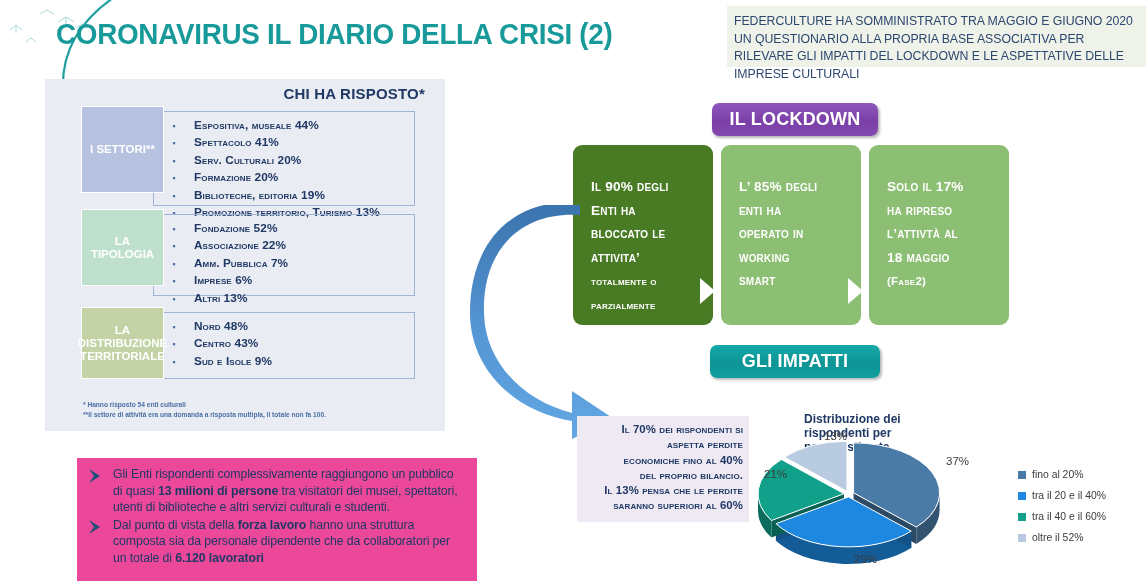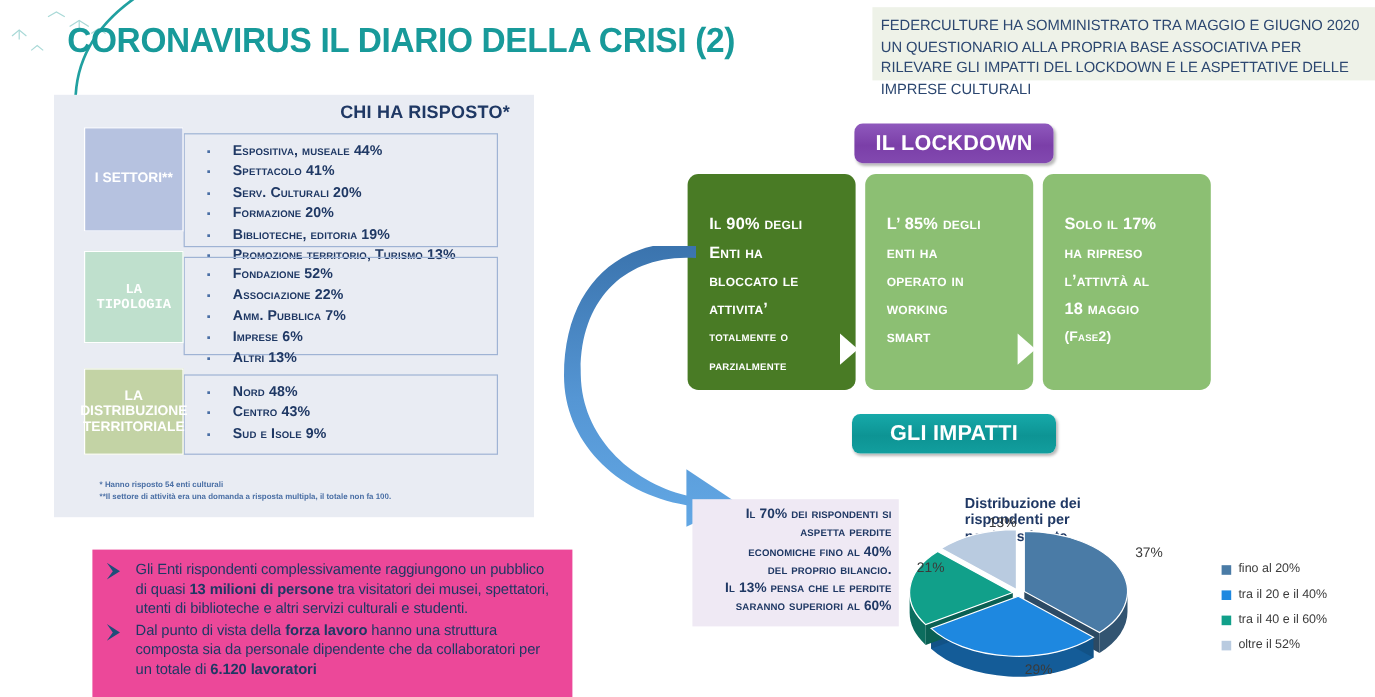--- a/index.html
+++ b/index.html
@@ -38,21 +38,21 @@
   .panel-left {
     position: absolute; left: 45px; top: 79px; width: 400px; height: 352px;
     background: #e9ecf3;
   }
   .panel-head {
     position: absolute; right: 20px; top: 6px;
     font-size: 15px; font-weight: bold; color: #1f3864; letter-spacing: .2px;
   }
   .grp { position: absolute; }
   .grp .tab {
-    position: absolute; left: 0; top: 0; width: 83px;
+    position: absolute; left: 11px; top: 0; width: 83px;
     display: flex; align-items: center; justify-content: center;
     color: #ffffff; font-weight: bold; font-size: 11.5px; line-height: 13px;
     text-align: center; border: 1.5px solid #ffffff;
   }
   .grp .body {
     position: absolute; left: 83px; top: 5px;
     border: 1px solid #9fb3d4; background: transparent;
   }
   .grp ul { list-style: none; margin: 0; padding: 5px 0 5px 0; }
   .grp li {
@@ -224,21 +224,21 @@
           <li>
               <span class="bul">▪</span>
               <span>Imprese 6%</span>
             </li>
           <li>
               <span class="bul">▪</span>
               <span>Altri 13%</span>
             </li>
         </ul>
       </div>
-      <div class="tab" style="height:77px; background:#bfe0cd;font-family:Liberation Mono, monospace;">LA TIPOLOGIA</div>
+      <div class="tab" style="height:77px; background:#bfe0cd;">LA TIPOLOGIA</div>
     </div>
 
     <div class="grp" style="left:25px; top:228px; width:345px; height:80px;">
       <div class="body" style="width:262px; height:67px;">
         <ul>
           <li>
               <span class="bul">▪</span>
               <span>Nord 48%</span>
             </li>
           <li>

